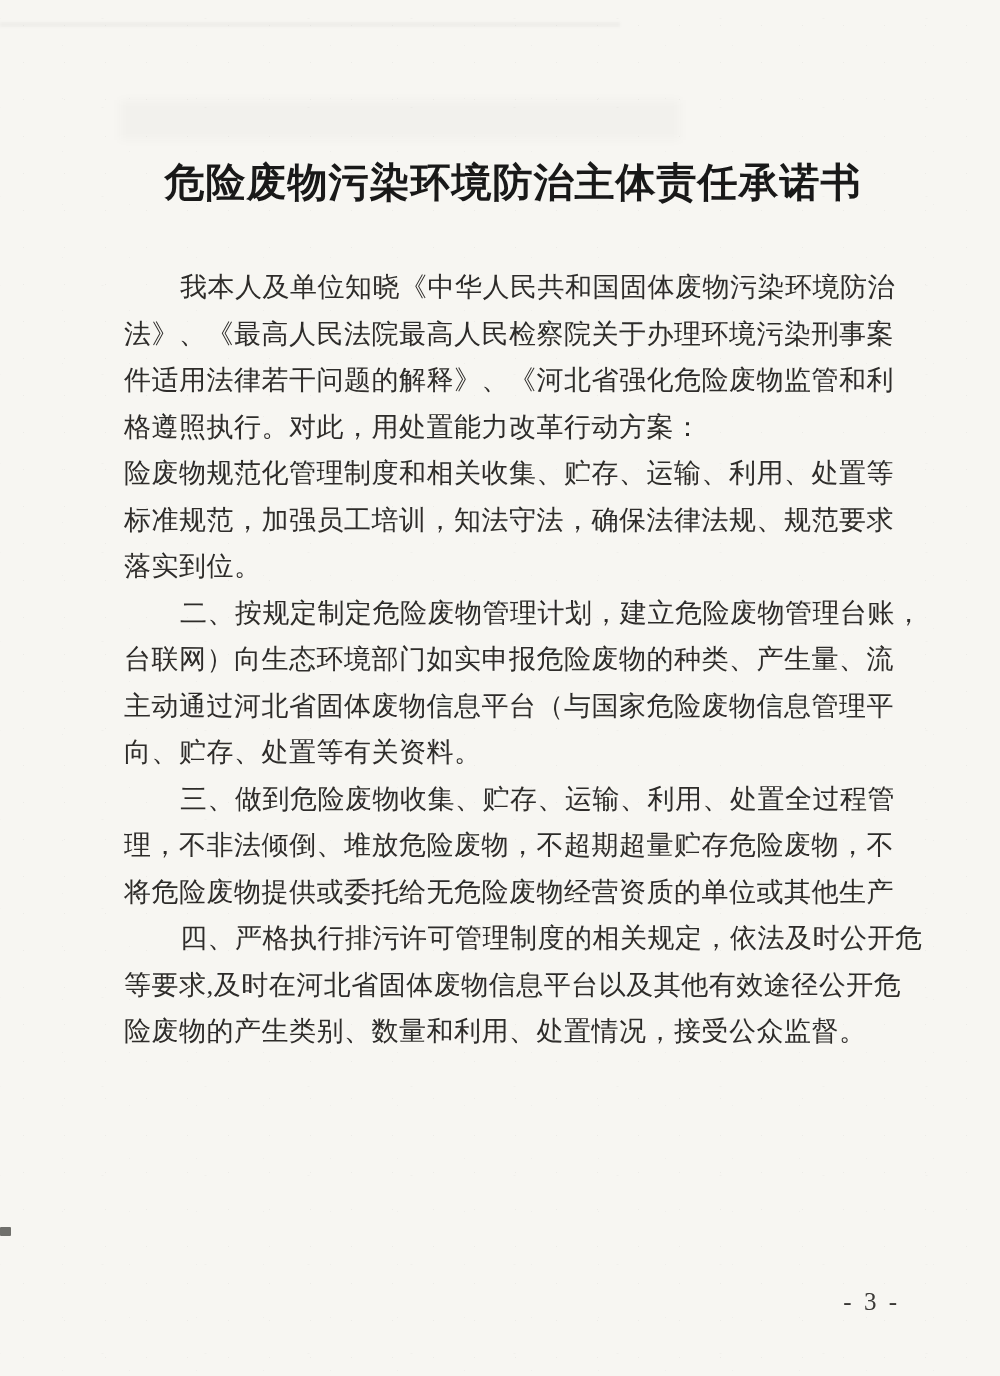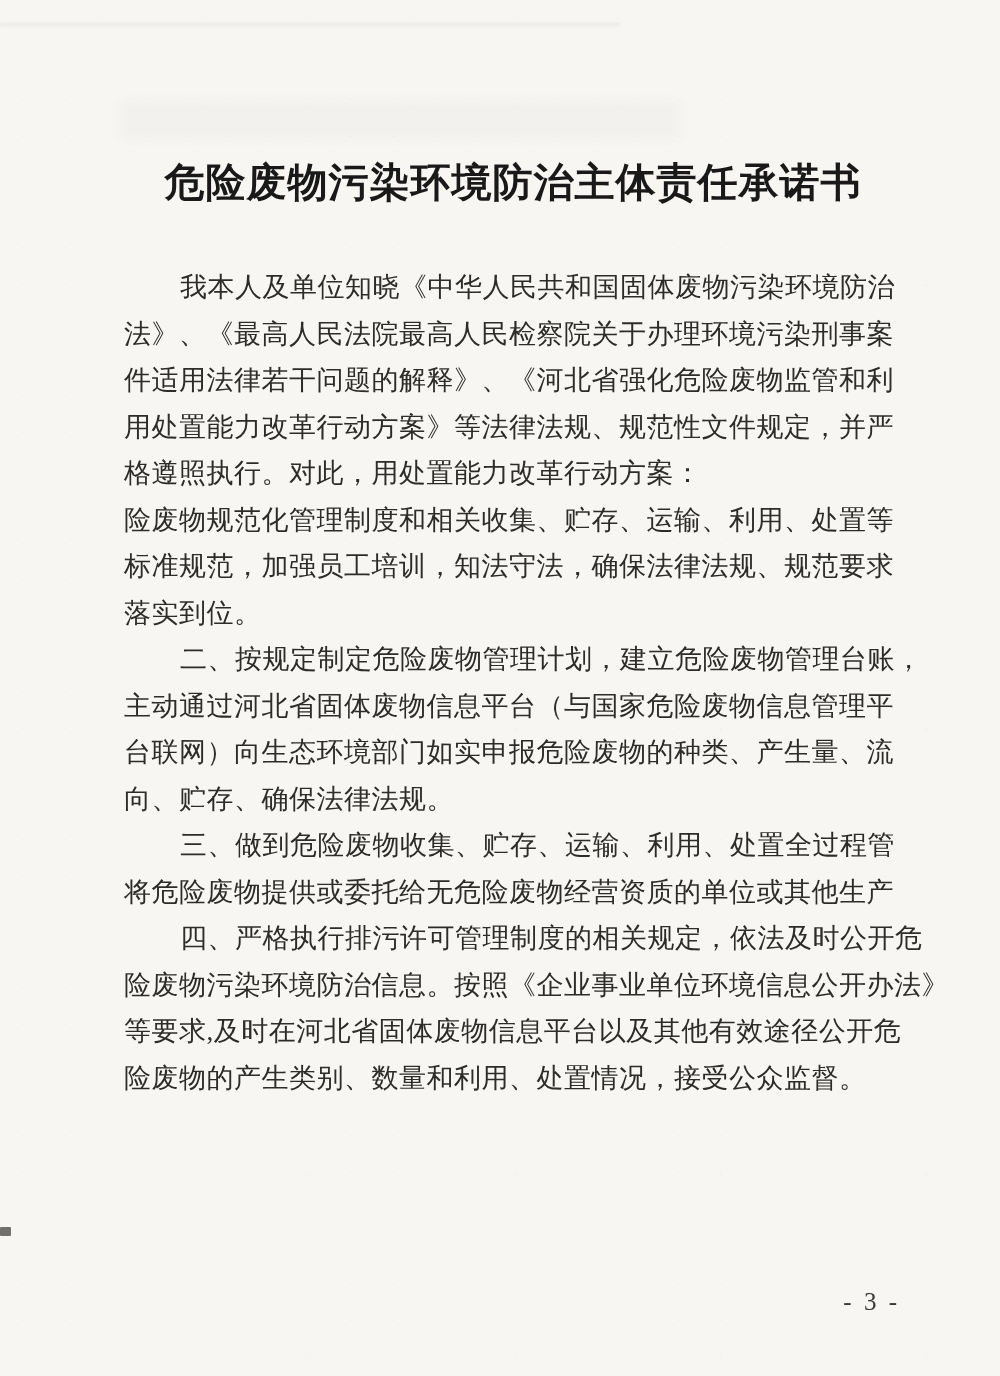--- a/index.html
+++ b/index.html
@@ -106,33 +106,32 @@
 <div class="page">
   <div class="scan-band"></div>
   <div class="scan-band band2"></div>
 
   <h1 class="title">危险废物污染环境防治主体责任承诺书</h1>
 
   <div class="body-text">
       <div class="line indent">我本人及单位知晓《中华人民共和国固体废物污染环境防治</div>
       <div class="line">法》、《最高人民法院最高人民检察院关于办理环境污染刑事案</div>
       <div class="line">件适用法律若干问题的解释》、《河北省强化危险废物监管和利</div>
-      <div class="line">用处置能力改革行动方案》等法律法规、规范性文件规定，并严</div>
       <div class="line end">格遵照执行。对此，用处置能力改革行动方案：</div>
       <div class="line">险废物规范化管理制度和相关收集、贮存、运输、利用、处置等</div>
       <div class="line">标准规范，加强员工培训，知法守法，确保法律法规、规范要求</div>
       <div class="line end">落实到位。</div>
       <div class="line indent">二、按规定制定危险废物管理计划，建立危险废物管理台账，</div>
+      <div class="line">台联网）向生态环境部门如实申报危险废物的种类、产生量、流</div>
       <div class="line">主动通过河北省固体废物信息平台（与国家危险废物信息管理平</div>
-      <div class="line">台联网）向生态环境部门如实申报危险废物的种类、产生量、流</div>
-      <div class="line end">向、贮存、确保法律法规。</div>
+      <div class="line end">向、贮存、处置等有关资料。</div>
       <div class="line indent">三、做到危险废物收集、贮存、运输、利用、处置全过程管</div>
+      <div class="line">理，不非法倾倒、堆放危险废物，不超期超量贮存危险废物，不</div>
       <div class="line">将危险废物提供或委托给无危险废物经营资质的单位或其他生产</div>
       <div class="line indent">四、严格执行排污许可管理制度的相关规定，依法及时公开危</div>
-      <div class="line">险废物污染环境防治信息。按照《企业事业单位环境信息公开办法》</div>
       <div class="line">等要求,及时在河北省固体废物信息平台以及其他有效途径公开危</div>
       <div class="line end">险废物的产生类别、数量和利用、处置情况，接受公众监督。</div>
     </div>
 
   <div class="page-number">- 3 -</div>
 
   <div class="edge-mark"></div>
 </div>
 
 </body></html>

